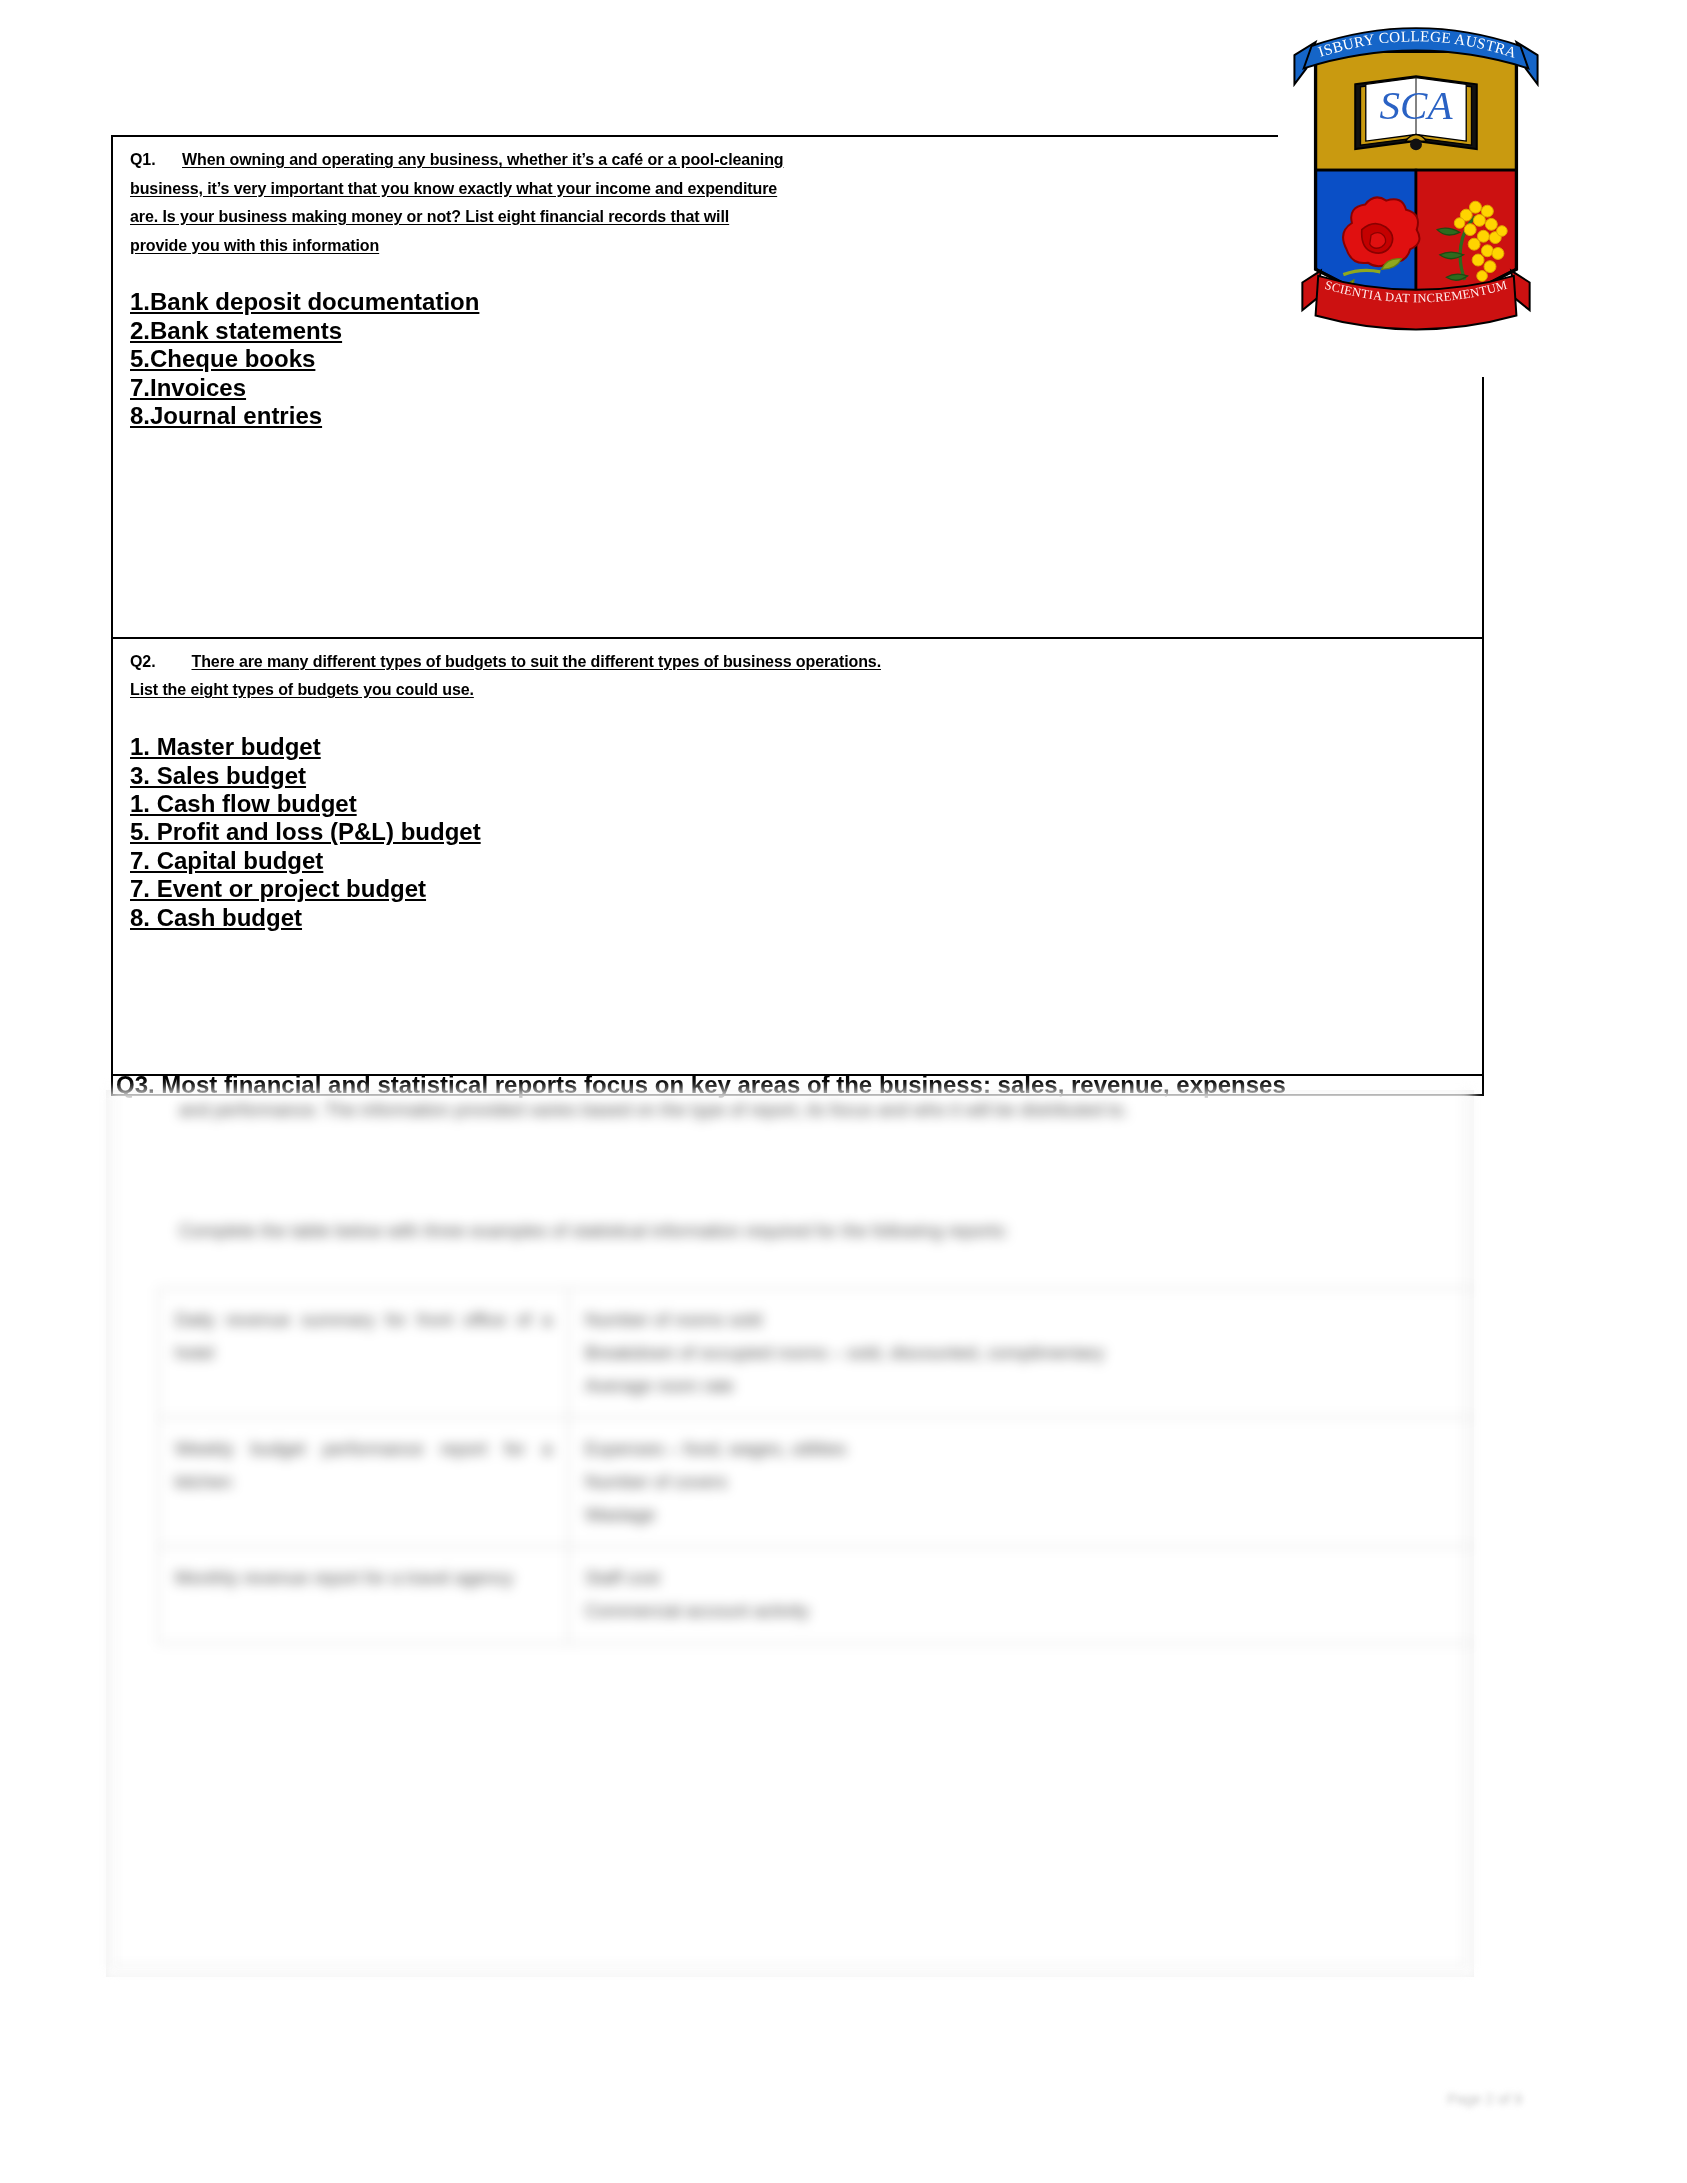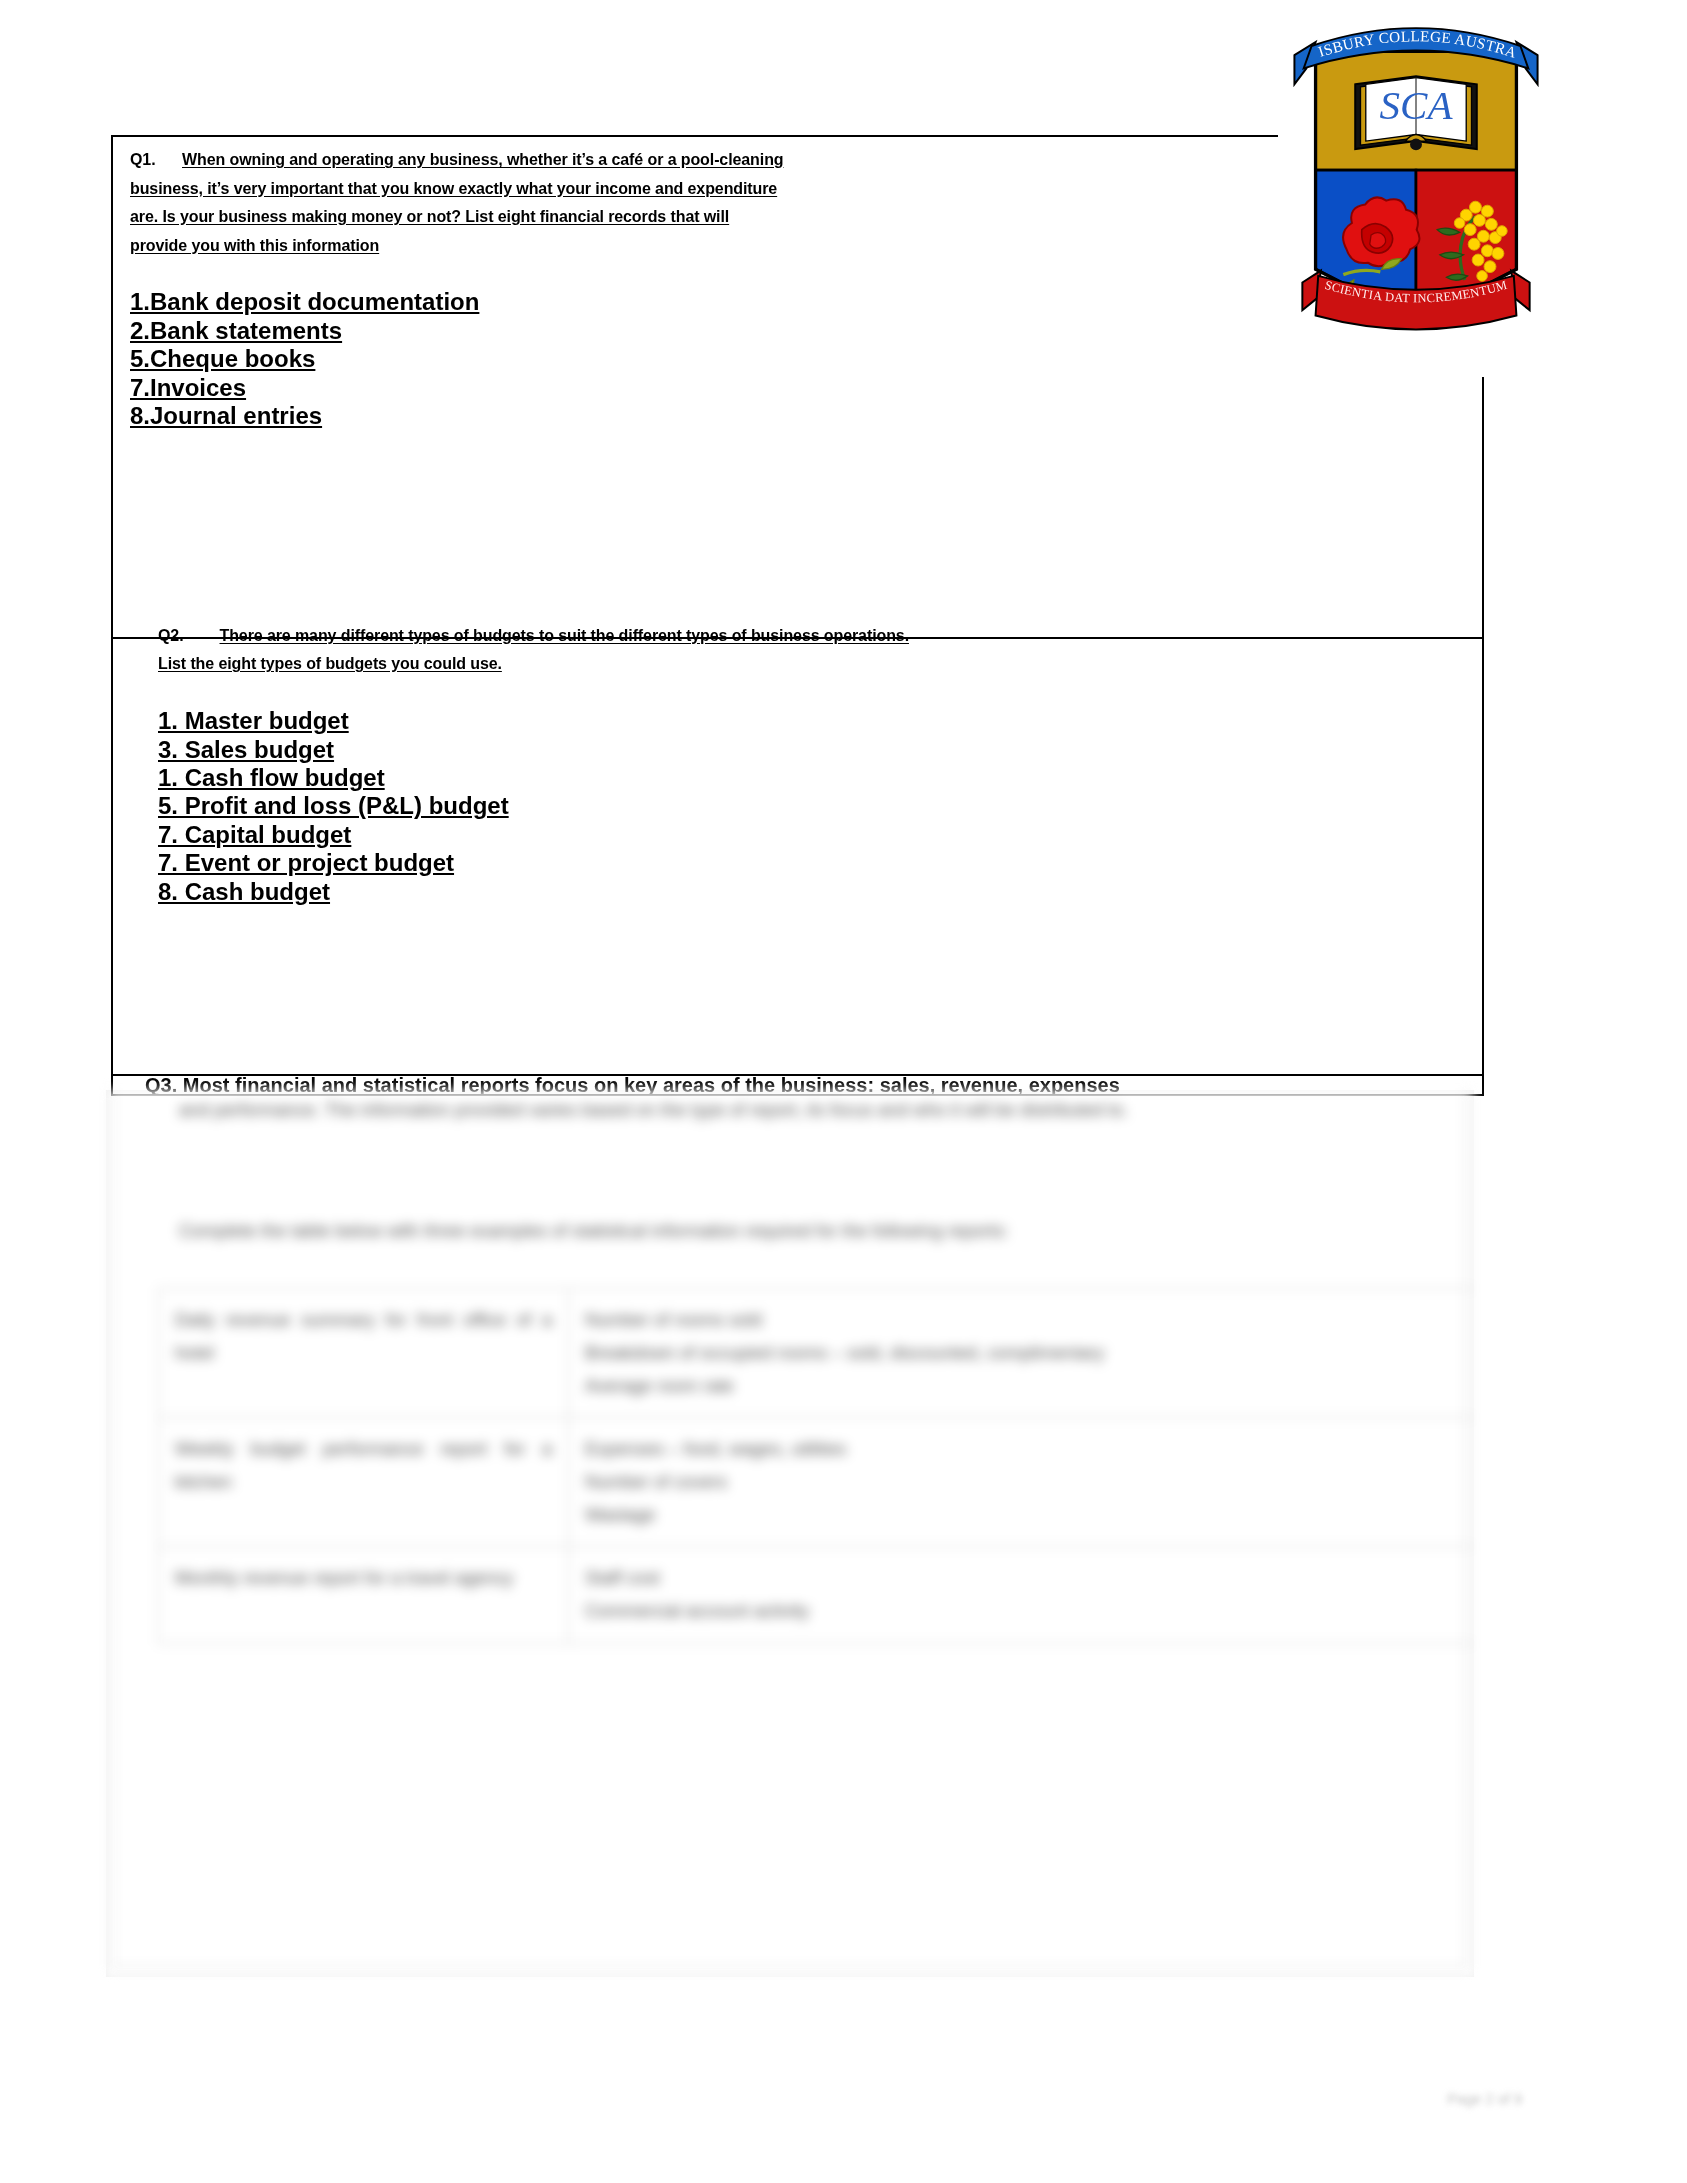--- a/index.html
+++ b/index.html
@@ -103,24 +103,24 @@
     top: 937px;
     width: 100%;
     height: 0;
     border-top: 2px solid #000;
     z-index: 12;
   }
 
   
   #q3-line {
     position: absolute;
-    left: 145px;
+    left: 116px;
     top: 1072px;
     width: 1343px;
-    font-size: 20px;
+    font-size: 24px;
     font-weight: bold;
     line-height: 26.5px;
     color: #000;
     white-space: nowrap;
     z-index: 11;
   }
 
   
   #blur-region {
     position: absolute;
@@ -310,21 +310,21 @@
         <li><span>1.Bank deposit documentation</span></li>
         <li><span>2.Bank statements</span></li>
         <li><span>5.Cheque books</span></li>
         <li><span>7.Invoices</span></li>
         <li><span>8.Journal entries</span></li>
       </ul>
     </div>
 
     <div id="divider-1"></div>
 
-    <div class="qblock" style="top:485px;margin-left:28px;">
+    <div class="qblock" style="top:511px;">
       <div class="q-heading">
         <span class="u"><span class="q-num">Q2.</span><span class="q-gap-2"></span><span>There are many different types of budgets to suit the different types of business operations.</span></span><br>
         <span class="u">List the eight types of budgets you could use.</span>
       </div>
       <div class="spacer-line"></div>
       <ul class="ans-list">
         <li><span>1. Master budget</span></li>
         <li><span>3. Sales budget</span></li>
         <li><span>1. Cash flow budget</span></li>
         <li><span>5. Profit and loss (P&amp;L) budget</span></li>

